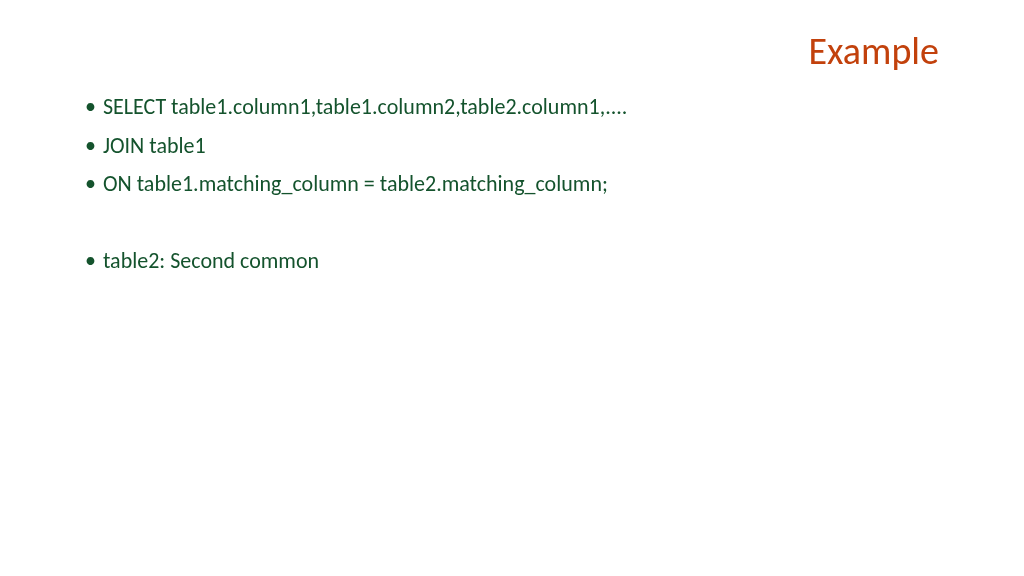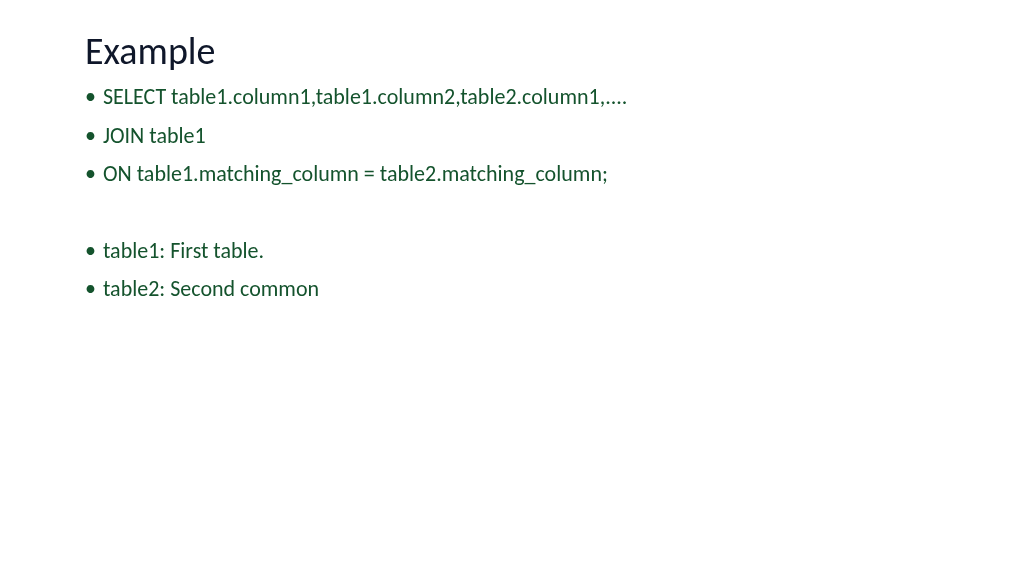--- a/index.html
+++ b/index.html
@@ -11,22 +11,23 @@
       width: 1024px;
       height: 576px;
       background: #ffffff;
       font-family: Calibri, "Segoe UI", Arial, sans-serif;
       color: #333333;
       padding: 28px 85px 0 85px;
     }
     .title {
       font-size: 38px;
       font-weight: 400;
-      color: #0f172a;
-      margin-bottom: 4px;
+      color: #c2410c;
+      margin-bottom: 14px;
+      text-align: right;
     }
     ul {
       list-style: none;
     }
     li {
       font-size: 22px;
       line-height: 1.75;
       color: #14532d;
       position: relative;
       padding-left: 18px;
@@ -49,15 +50,14 @@
 
 <ul>
   <li>SELECT table1.column1,table1.column2,table2.column1,....</li>
   <li>JOIN table1</li>
   <li>ON table1.matching_column = table2.matching_column;</li>
 </ul>
 
 <div class="spacer"></div>
 
 <ul>
-  <li>table1: First table.</li>
   <li>table2: Second common</li>
 </ul>
 
 </body></html>

